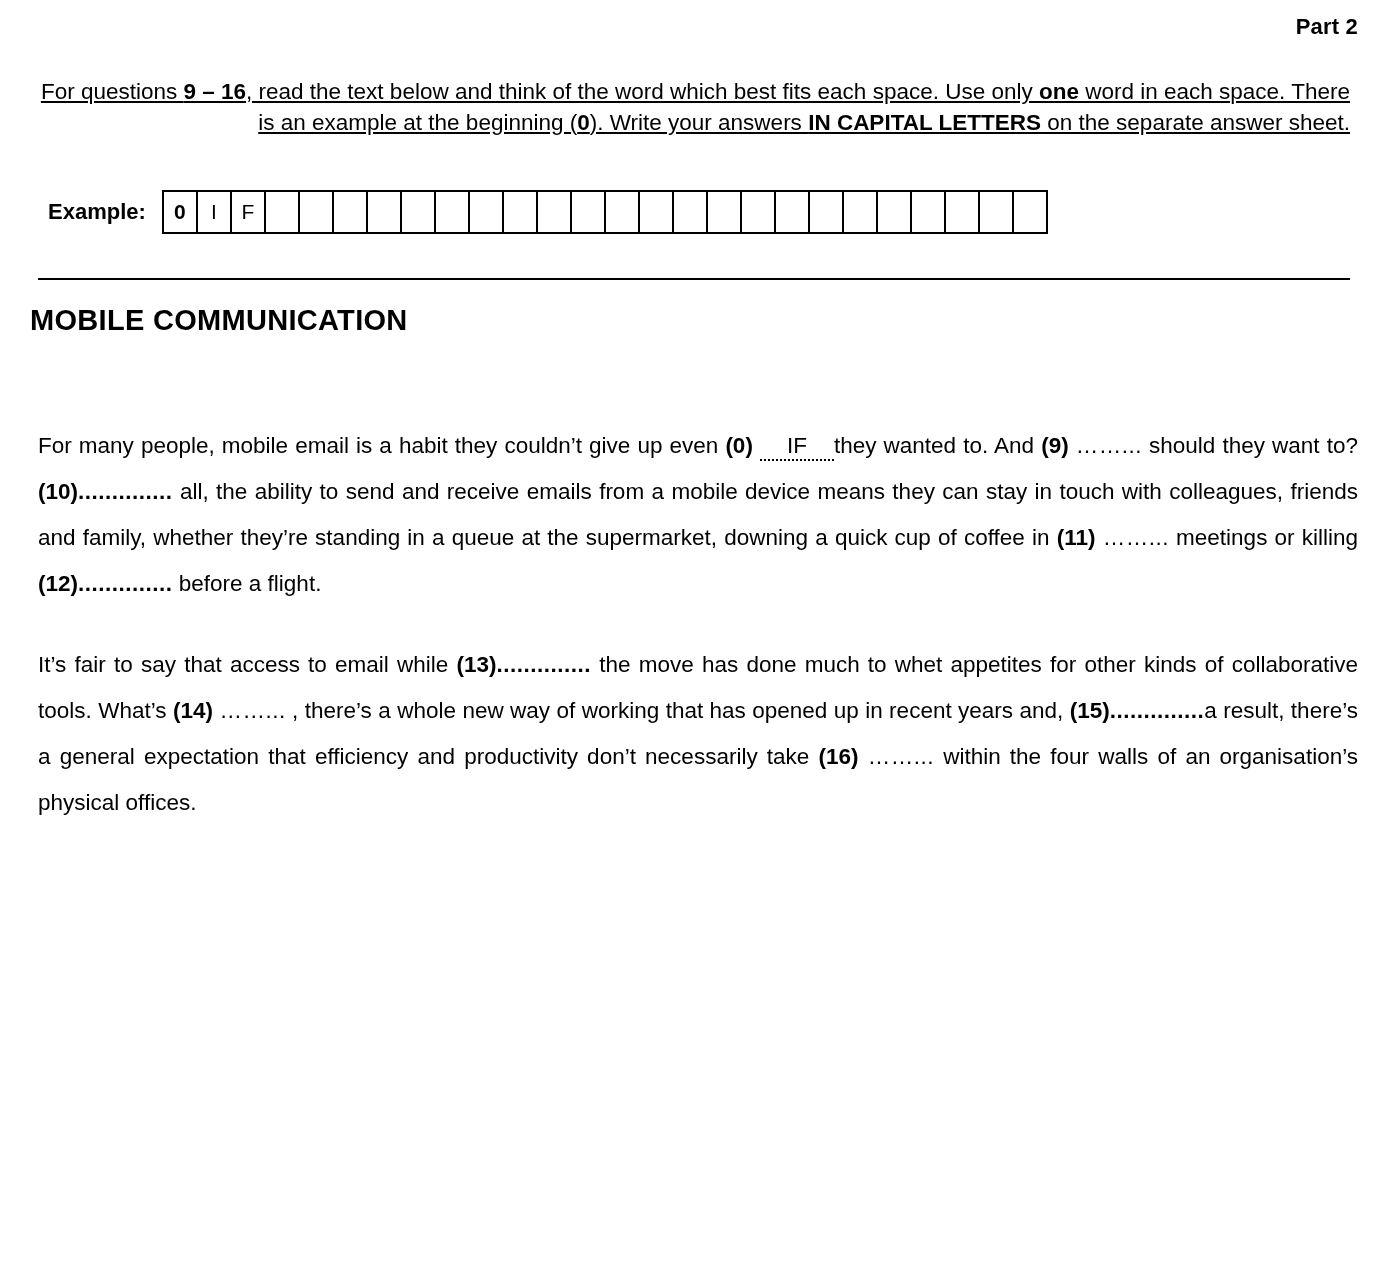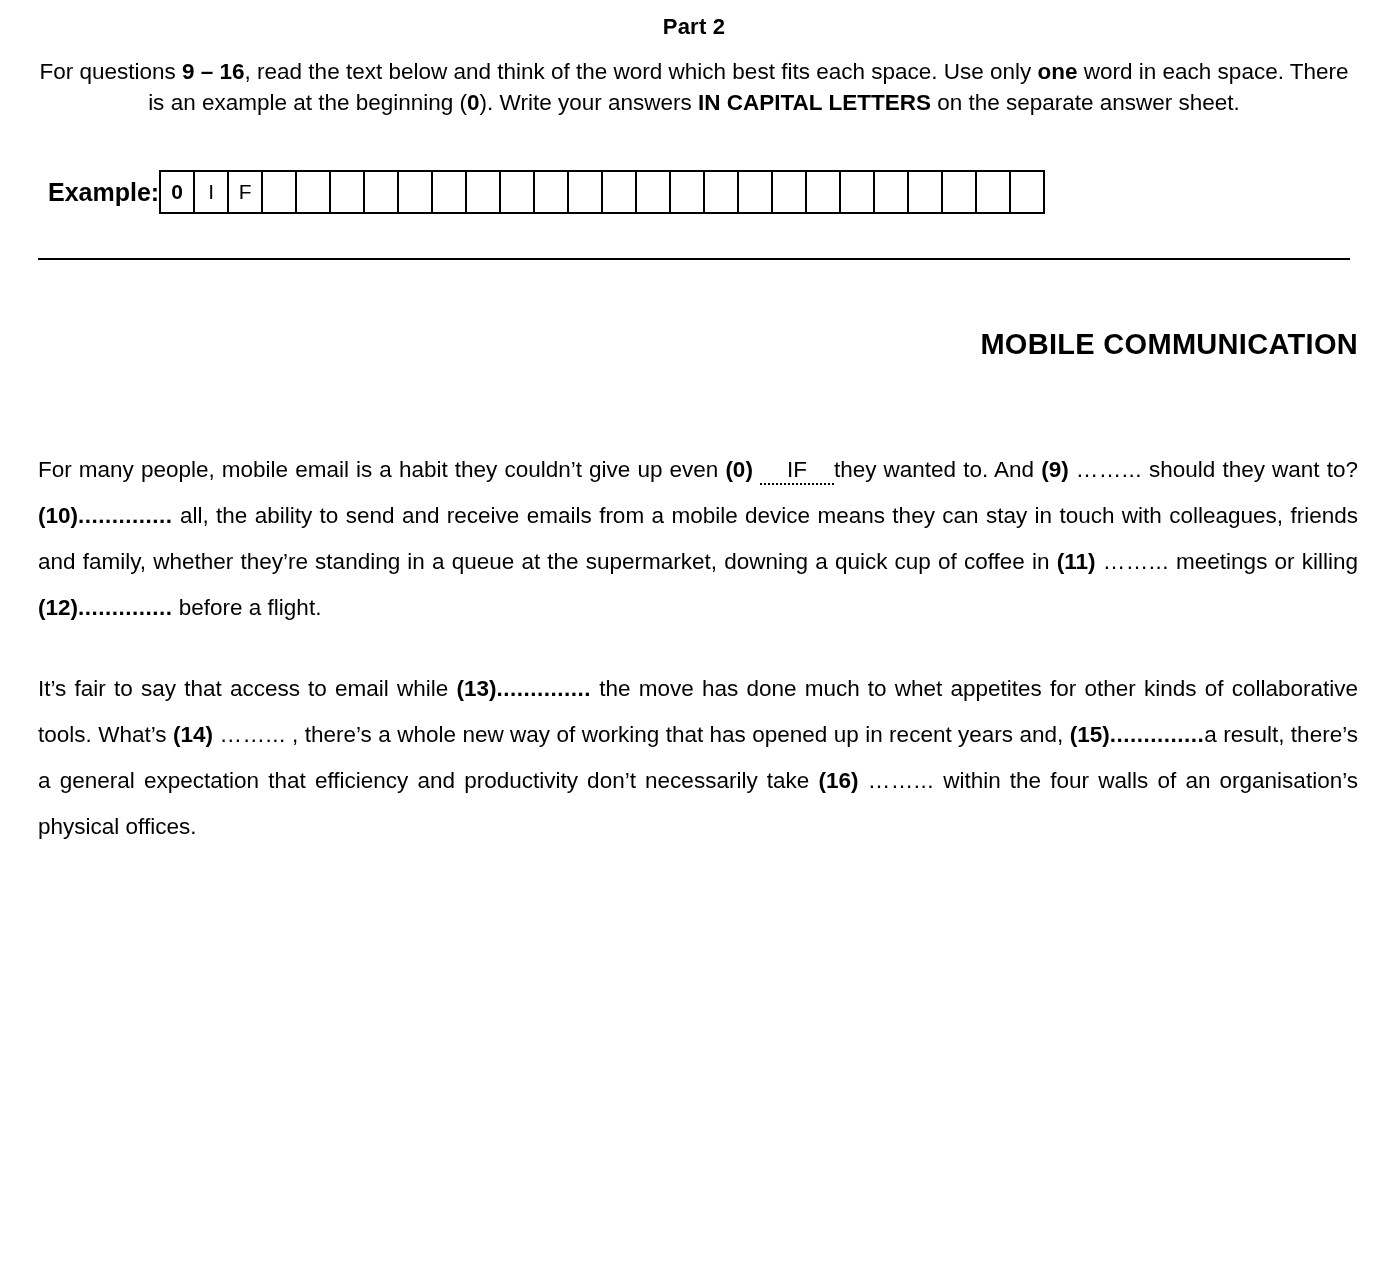--- a/index.html
+++ b/index.html
@@ -15,42 +15,44 @@
     overflow: hidden;
   }
   .page {
     position: relative;
     width: 1388px;
     height: 1266px;
     box-sizing: border-box;
     padding: 0 30px;
   }
   .part-title {
-    text-align: center;
+    text-align: right;
     font-weight: bold;
     font-size: 22px;
     margin: 14px 0 0 0;
     letter-spacing: 0.2px;
   }
   .instructions {
-    margin: 16px 8px 0 8px;
+    margin: 36px 8px 0 8px;
     font-size: 22.5px;
     line-height: 1.38;
-    text-align: center;
+    text-align: right;
+    text-decoration: underline;
   }
   .instructions b { font-weight: bold; }
 
   .example-row {
     display: flex;
     align-items: center;
     margin: 52px 0 0 18px;
   }
   .example-label {
     font-weight: bold;
-    font-size: 25px;
+    font-size: 22px;
+    margin-right: 16px;
   }
   .boxes {
     display: flex;
     align-items: stretch;
   }
   .box {
     width: 36px;
     height: 44px;
     border: 2px solid #000;
     margin-left: -2px;
@@ -64,24 +66,24 @@
   .box.first { margin-left: 0; }
   .box.filled-bold { font-weight: bold; }
 
   .rule {
     border: none;
     border-top: 2px solid #000;
     margin: 44px 8px 0 8px;
   }
 
   .doc-title {
-    text-align: right;
+    text-align: left;
     font-weight: bold;
     font-size: 29px;
-    margin: 68px 0 0 0;
+    margin: 24px 0 0 0;
     letter-spacing: 0.3px;
   }
 
   .body-text {
     margin: 86px 0 0 8px;
     font-size: 22.5px;
     line-height: 2.05;
     text-align: justify;
     text-justify: inter-word;
   }

